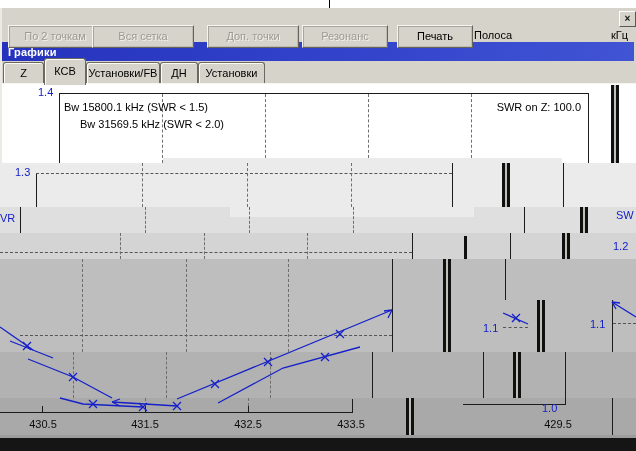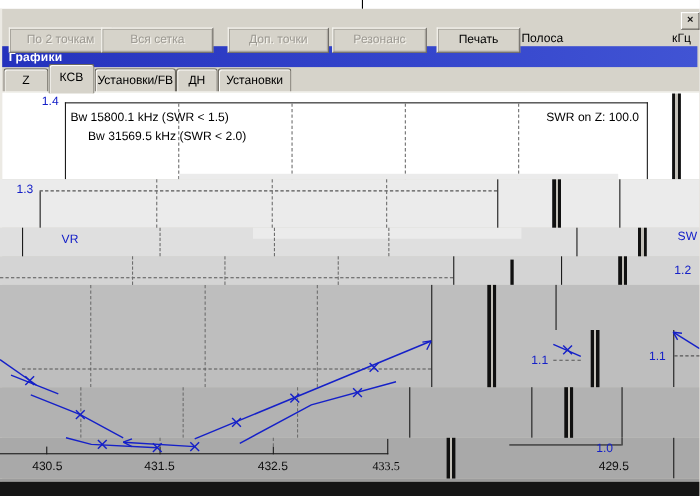--- a/index.html
+++ b/index.html
@@ -105,21 +105,21 @@
   <div class="abs hd" style="left:36px;top:173px;width:416px;z-index:2;"></div>
   <div class="abs vs" style="left:36px;top:174px;height:33px;z-index:2;"></div>
   <div class="abs vd" style="left:142px;top:163px;height:44px;z-index:2;"></div>
   <div class="abs vd" style="left:247px;top:163px;height:44px;z-index:2;"></div>
   <div class="abs vd" style="left:351px;top:163px;height:44px;z-index:2;"></div>
   <div class="abs vs" style="left:452px;top:163px;height:44px;z-index:2;"></div>
   <div class="abs gb" style="left:502px;top:163px;height:44px;z-index:2;"></div>
   <div class="abs vs" style="left:563px;top:163px;height:44px;z-index:2;"></div>
 
   <div class="abs band" style="top:207px;height:26px;background:#dfdfdf;"></div>
-  <span class="abs blue" style="left:16px;top:212px;width:15px;overflow:hidden;z-index:2;padding-left:40px;">VR</span>
+  <span class="abs blue" style="left:0;top:212px;width:15px;overflow:hidden;z-index:2;">VR</span>
   <div class="abs vs" style="left:20px;top:207px;height:26px;z-index:2;"></div>
   <div class="abs vd" style="left:145px;top:207px;height:26px;z-index:2;"></div>
   <div class="abs vd" style="left:249px;top:207px;height:26px;z-index:2;"></div>
   <div class="abs vd" style="left:353px;top:207px;height:26px;z-index:2;"></div>
   <div class="abs vs" style="left:524px;top:207px;height:26px;z-index:2;"></div>
   <div class="abs gb" style="left:580px;top:207px;height:26px;z-index:2;"></div>
   <span class="abs blue" style="left:616px;top:209px;z-index:2;">SW</span>
 
   <div class="abs band" style="top:233px;height:26px;background:#d4d4d4;"></div>
   <div class="abs hd" style="left:0;top:252px;width:412px;"></div>
@@ -160,21 +160,21 @@
   <div class="abs hs" style="left:0;top:412px;width:353px;"></div>
   <div class="abs vs" style="left:352px;top:399px;height:14px;"></div>
   <div class="abs vs" style="left:42px;top:406px;height:7px;"></div>
   <div class="abs vs" style="left:145px;top:406px;height:7px;"></div>
   <div class="abs vs" style="left:248px;top:406px;height:7px;"></div>
   <div class="abs vd" style="left:145px;top:398px;height:8px;"></div>
   <div class="abs vd" style="left:248px;top:398px;height:8px;"></div>
   <span class="abs xlab" style="left:21px;top:418px;">430.5</span>
   <span class="abs xlab" style="left:123px;top:418px;">431.5</span>
   <span class="abs xlab" style="left:226px;top:418px;">432.5</span>
-  <span class="abs xlab" style="left:329px;top:418px;font-family:Liberation Serif, serif;">433.5</span>
+  <span class="abs xlab" style="left:329px;top:418px;">433.5</span>
   <div class="abs gb" style="left:406px;top:398px;height:37px;z-index:6;"></div>
   <div class="abs hs" style="left:463px;top:404px;width:102px;"></div>
   <div class="abs vs" style="left:565px;top:398px;height:7px;"></div>
   <span class="abs blue" style="left:542px;top:402px;">1.0</span>
   <span class="abs xlab" style="left:536px;top:418px;">429.5</span>
   <div class="abs vs" style="left:612px;top:398px;height:37px;"></div>
 
   <div class="abs" style="left:0;top:435px;width:636px;height:3px;background:#9c9c9c;"></div>
   <div class="abs" style="left:0;top:438px;width:636px;height:13px;background:#151515;"></div>
 

